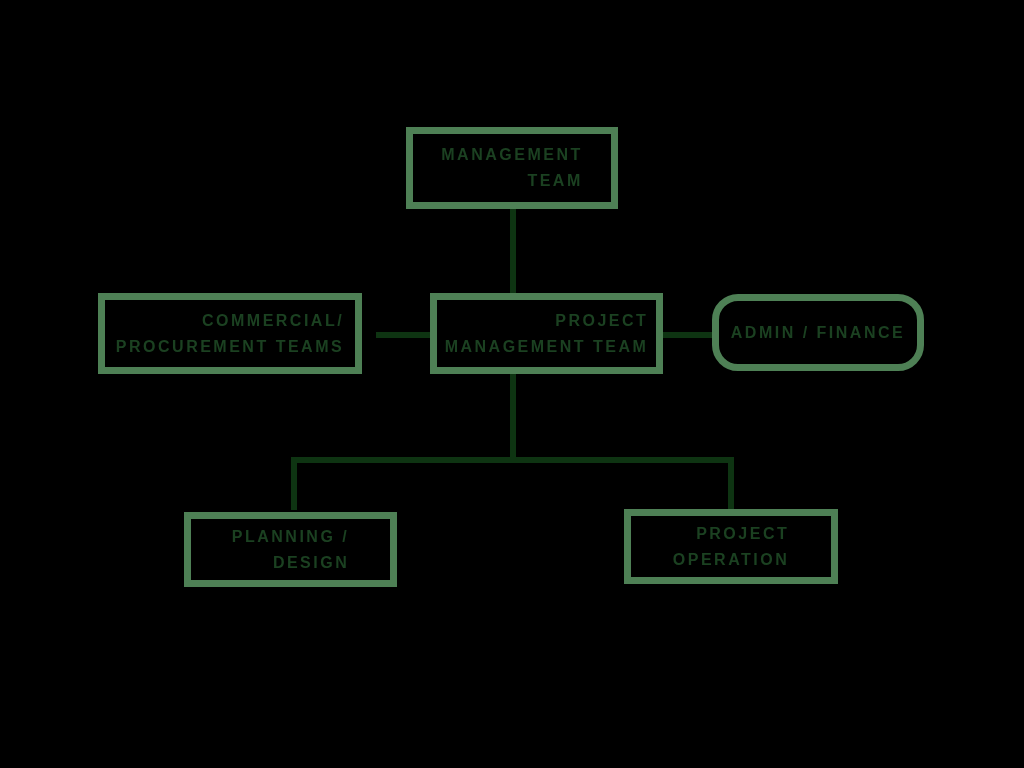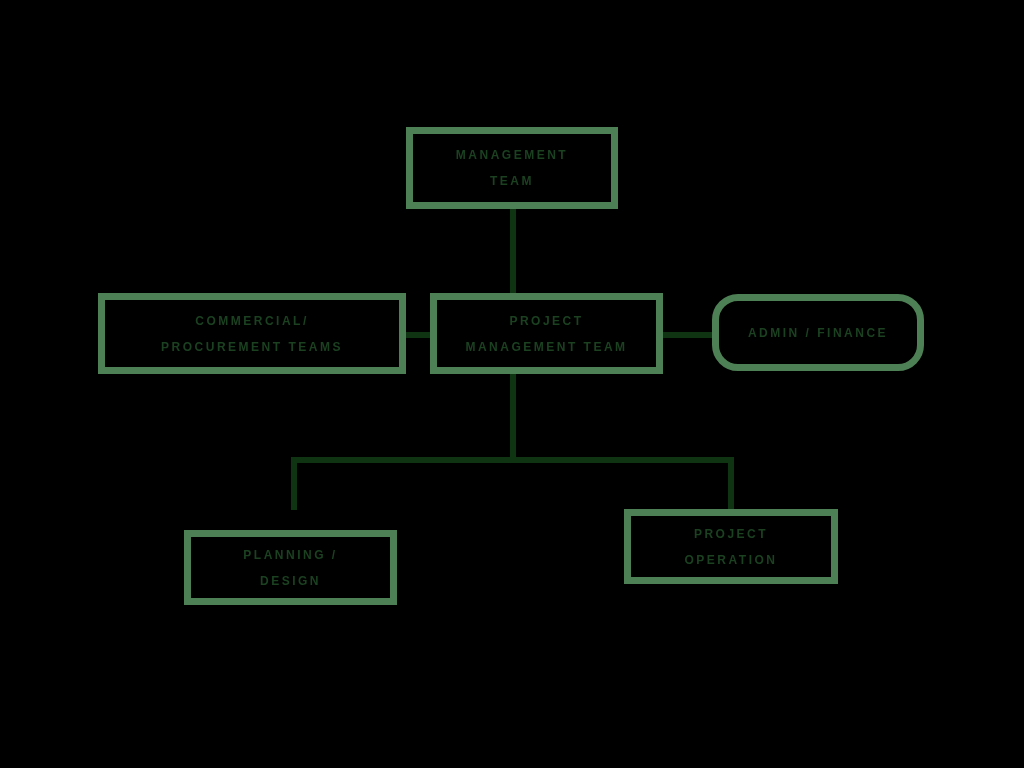--- a/index.html
+++ b/index.html
@@ -24,38 +24,38 @@
     border:7px solid var(--box-border);
     background:var(--background);
     display:flex;
     align-items:center;
     justify-content:center;
     z-index:2;
   }
   .node .label{
     color:var(--box-text);
     font-weight:bold;
-    font-size:12px;
+    font-size:16px;
     letter-spacing:2.5px;
     line-height:26px;
-    text-align:center;
+    text-align:right;
     white-space:pre;
     text-transform:uppercase;
   }
   .edge{
     position:absolute;
     background:var(--connector);
     z-index:1;
   }
   
   .n-management{left:406px;top:127px;width:212px;height:82px;}
-  .n-commercial{left:98px;top:293px;width:308px;height:81px;}
+  .n-commercial{left:98px;top:293px;width:264px;height:81px;}
   .n-project{left:430px;top:293px;width:233px;height:81px;}
   .n-admin{left:712px;top:294px;width:212px;height:77px;border-radius:26px;}
-  .n-planning{left:184px;top:530px;width:213px;height:75px;}
+  .n-planning{left:184px;top:512px;width:213px;height:75px;}
   .n-operation{left:624px;top:509px;width:214px;height:75px;}
   
   .e-top-drop{left:510px;top:209px;width:6px;height:84px;}
   .e-left-h{left:376px;top:332px;width:54px;height:6px;}
   .e-right-h{left:663px;top:332px;width:49px;height:6px;}
   .e-bottom-drop{left:510px;top:374px;width:6px;height:89px;}
   .e-branch-h{left:291px;top:457px;width:443px;height:6px;}
   .e-branch-left-drop{left:291px;top:457px;width:6px;height:53px;}
   .e-branch-right-drop{left:728px;top:457px;width:6px;height:52px;}
 </style>

